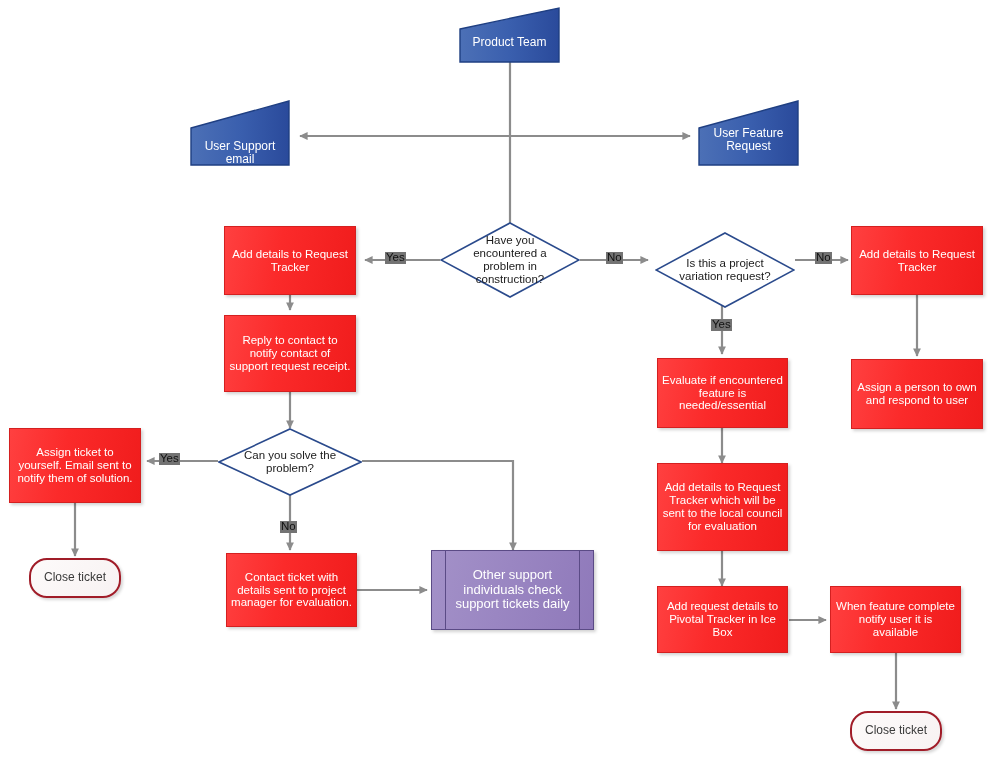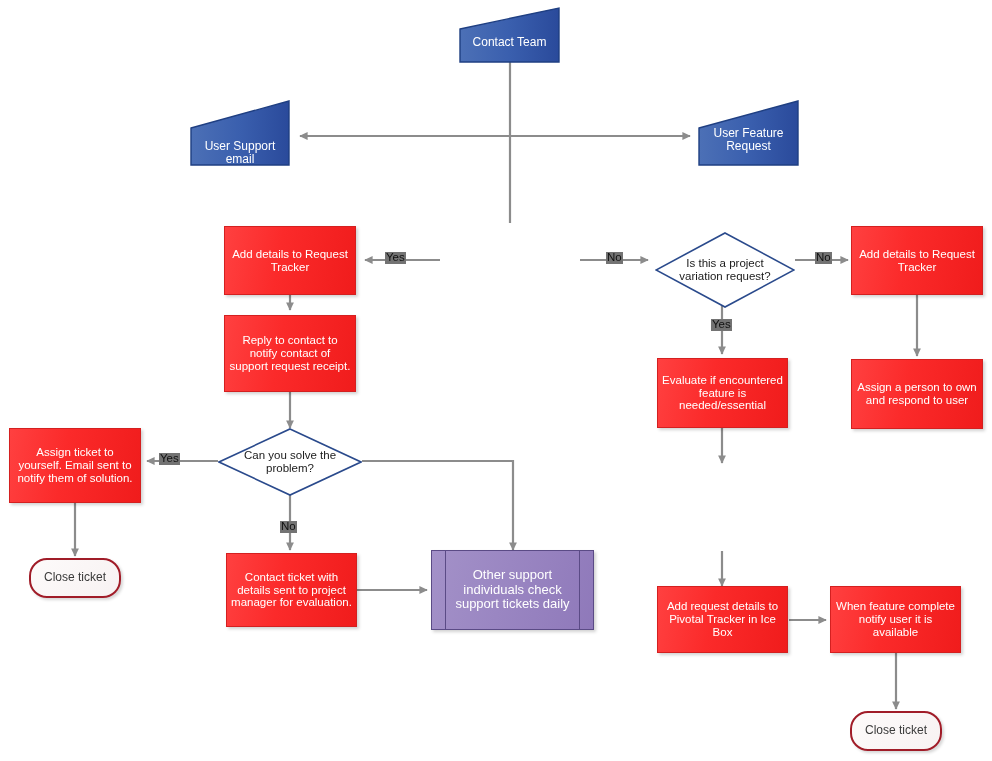--- a/index.html
+++ b/index.html
@@ -115,21 +115,21 @@
     <svg viewBox="0 0 101 56" preserveAspectRatio="none">
       <defs>
         <linearGradient id="g-blue1" x1="0" y1="0" x2="1" y2="0">
           <stop offset="0" stop-color="#4c70b6"></stop>
             <stop offset="0.5" stop-color="#3a5fae"></stop>
             <stop offset="1" stop-color="#2a4a9b"></stop>
         </linearGradient>
       </defs>
       <path d="M1,22 L100,1 L100,55 L1,55 Z" fill="url(#g-blue1)" stroke="#1f3f82" stroke-width="1.4"></path>
     </svg>
-    <span class="txt" style="margin-top:16px;">Contact Team</span>
+    <span class="txt" style="margin-top:16px;">Product Team</span>
   </div>
 
   <div class="node datashape" style="left:190px;top:100px;width:100px;height:66px;">
     <svg viewBox="0 0 100 66" preserveAspectRatio="none">
       <defs>
         <linearGradient id="g-blue2" x1="0" y1="0" x2="1" y2="0">
           <stop offset="0" stop-color="#4c70b6"></stop>
             <stop offset="0.5" stop-color="#3a5fae"></stop>
             <stop offset="1" stop-color="#2a4a9b"></stop>
         </linearGradient>
@@ -146,20 +146,26 @@
           <stop offset="0" stop-color="#4c70b6"></stop>
             <stop offset="0.5" stop-color="#3a5fae"></stop>
             <stop offset="1" stop-color="#2a4a9b"></stop>
         </linearGradient>
       </defs>
       <path d="M1,28 L100,1 L100,65 L1,65 Z" fill="url(#g-blue3)" stroke="#1f3f82" stroke-width="1.4"></path>
     </svg>
     <span class="txt" style="margin-top:14px;">User Feature Request</span>
   </div>
 
+  <div class="node decision" style="left:440px;top:222px;width:140px;height:76px;">
+    <svg viewBox="0 0 140 76" preserveAspectRatio="none">
+      <path d="M70,1 L139,38 L70,75 L1,38 Z" fill="#ffffff" stroke="#2a4a8c" stroke-width="1.6"></path>
+    </svg>
+    <span class="txt" style="width:82px;">Have you encountered a problem in construction?</span>
+  </div>
 
   <div class="node decision" style="left:655px;top:232px;width:140px;height:76px;">
     <svg viewBox="0 0 140 76" preserveAspectRatio="none">
       <path d="M70,1 L139,38 L70,75 L1,38 Z" fill="#ffffff" stroke="#2a4a8c" stroke-width="1.6"></path>
     </svg>
     <span class="txt" style="width:122px;">Is this a project variation request?</span>
   </div>
 
   <div class="node proc" style="left:224px;top:226px;width:132px;height:69px;">
     <span class="txt">Add details to Request Tracker</span>
@@ -189,20 +195,23 @@
   </div>
 
   <div class="node predef" style="left:431px;top:550px;width:163px;height:80px;">
     <span class="txt" style="padding:0 17px;">Other support individuals check support tickets daily</span>
   </div>
 
   <div class="node proc" style="left:657px;top:358px;width:131px;height:70px;">
     <span class="txt">Evaluate if encountered feature is needed/essential</span>
   </div>
 
+  <div class="node proc" style="left:657px;top:463px;width:131px;height:88px;">
+    <span class="txt">Add details to Request Tracker which will be sent to the local council for evaluation</span>
+  </div>
 
   <div class="node proc" style="left:657px;top:586px;width:131px;height:67px;">
     <span class="txt">Add request details to Pivotal Tracker in Ice Box</span>
   </div>
 
   <div class="node proc" style="left:830px;top:586px;width:131px;height:67px;">
     <span class="txt">When feature complete notify user it is available</span>
   </div>
 
   <div class="node term" style="left:850px;top:711px;width:92px;height:40px;">

